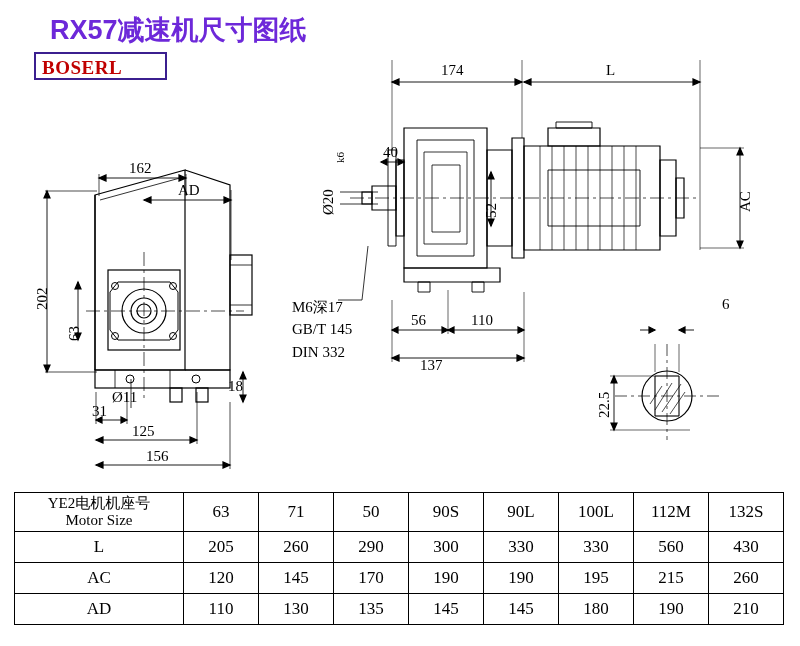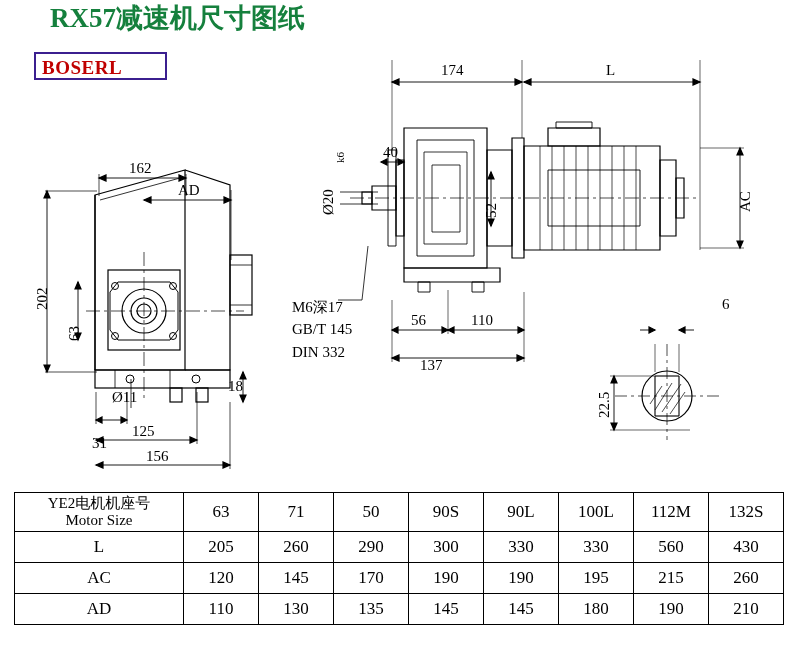--- a/index.html
+++ b/index.html
@@ -7,25 +7,25 @@
     width:800px;height:646px;
     background:#ffffff;
     font-family:"Liberation Serif", serif;
     position:relative;
     overflow:hidden;
   }
   .page{position:absolute;left:0;top:0;width:800px;height:646px;}
 
   
   .title{
-    position:absolute;left:50px;top:0;
+    position:absolute;left:50px;top:12px;
     font-size:27px;font-weight:bold;
-    font-family:Liberation Serif, serif;
+    font-family:Liberation Sans, sans-serif;
     letter-spacing:0px;
-    color:#15803d;
+    color:#6d28d9;
     white-space:nowrap;
   }
   
   .logo{
     position:absolute;left:34px;top:52px;
     width:133px;height:28px;
     border:2px solid #3b1f8f;
     box-sizing:border-box;
   }
   .logo span{
@@ -278,21 +278,21 @@
       <path d="M 614 376 l -3 7 l 6 0 z" fill="#000"></path>
       <path d="M 614 430 l -3 -7 l 6 0 z" fill="#000"></path>
     </g>
   </svg>
 
   <div class="dim-txt" style="left:129px;top:160px;">162</div>
   <div class="dim-txt" style="left:178px;top:182px;">AD</div>
   <div class="dim-txt rot90" style="left:34px;top:310px;">202</div>
   <div class="dim-txt rot90" style="left:66px;top:341px;">63</div>
   <div class="dim-txt" style="left:112px;top:389px;">Ø11</div>
-  <div class="dim-txt" style="left:92px;top:403px;margin-top:32px;">31</div>
+  <div class="dim-txt" style="left:92px;top:403px;">31</div>
   <div class="dim-txt" style="left:132px;top:423px;">125</div>
   <div class="dim-txt" style="left:146px;top:448px;">156</div>
   <div class="dim-txt" style="left:228px;top:378px;">18</div>
 
   <div class="dim-txt" style="left:441px;top:62px;">174</div>
   <div class="dim-txt" style="left:606px;top:62px;">L</div>
   <div class="dim-txt rot90" style="left:320px;top:215px;">Ø20</div>
   <div class="dim-txt rot90 small" style="left:334px;top:163px;font-size:11px;">k6</div>
   <div class="dim-txt" style="left:383px;top:144px;">40</div>
   <div class="dim-txt rot90" style="left:483px;top:218px;">52</div>

